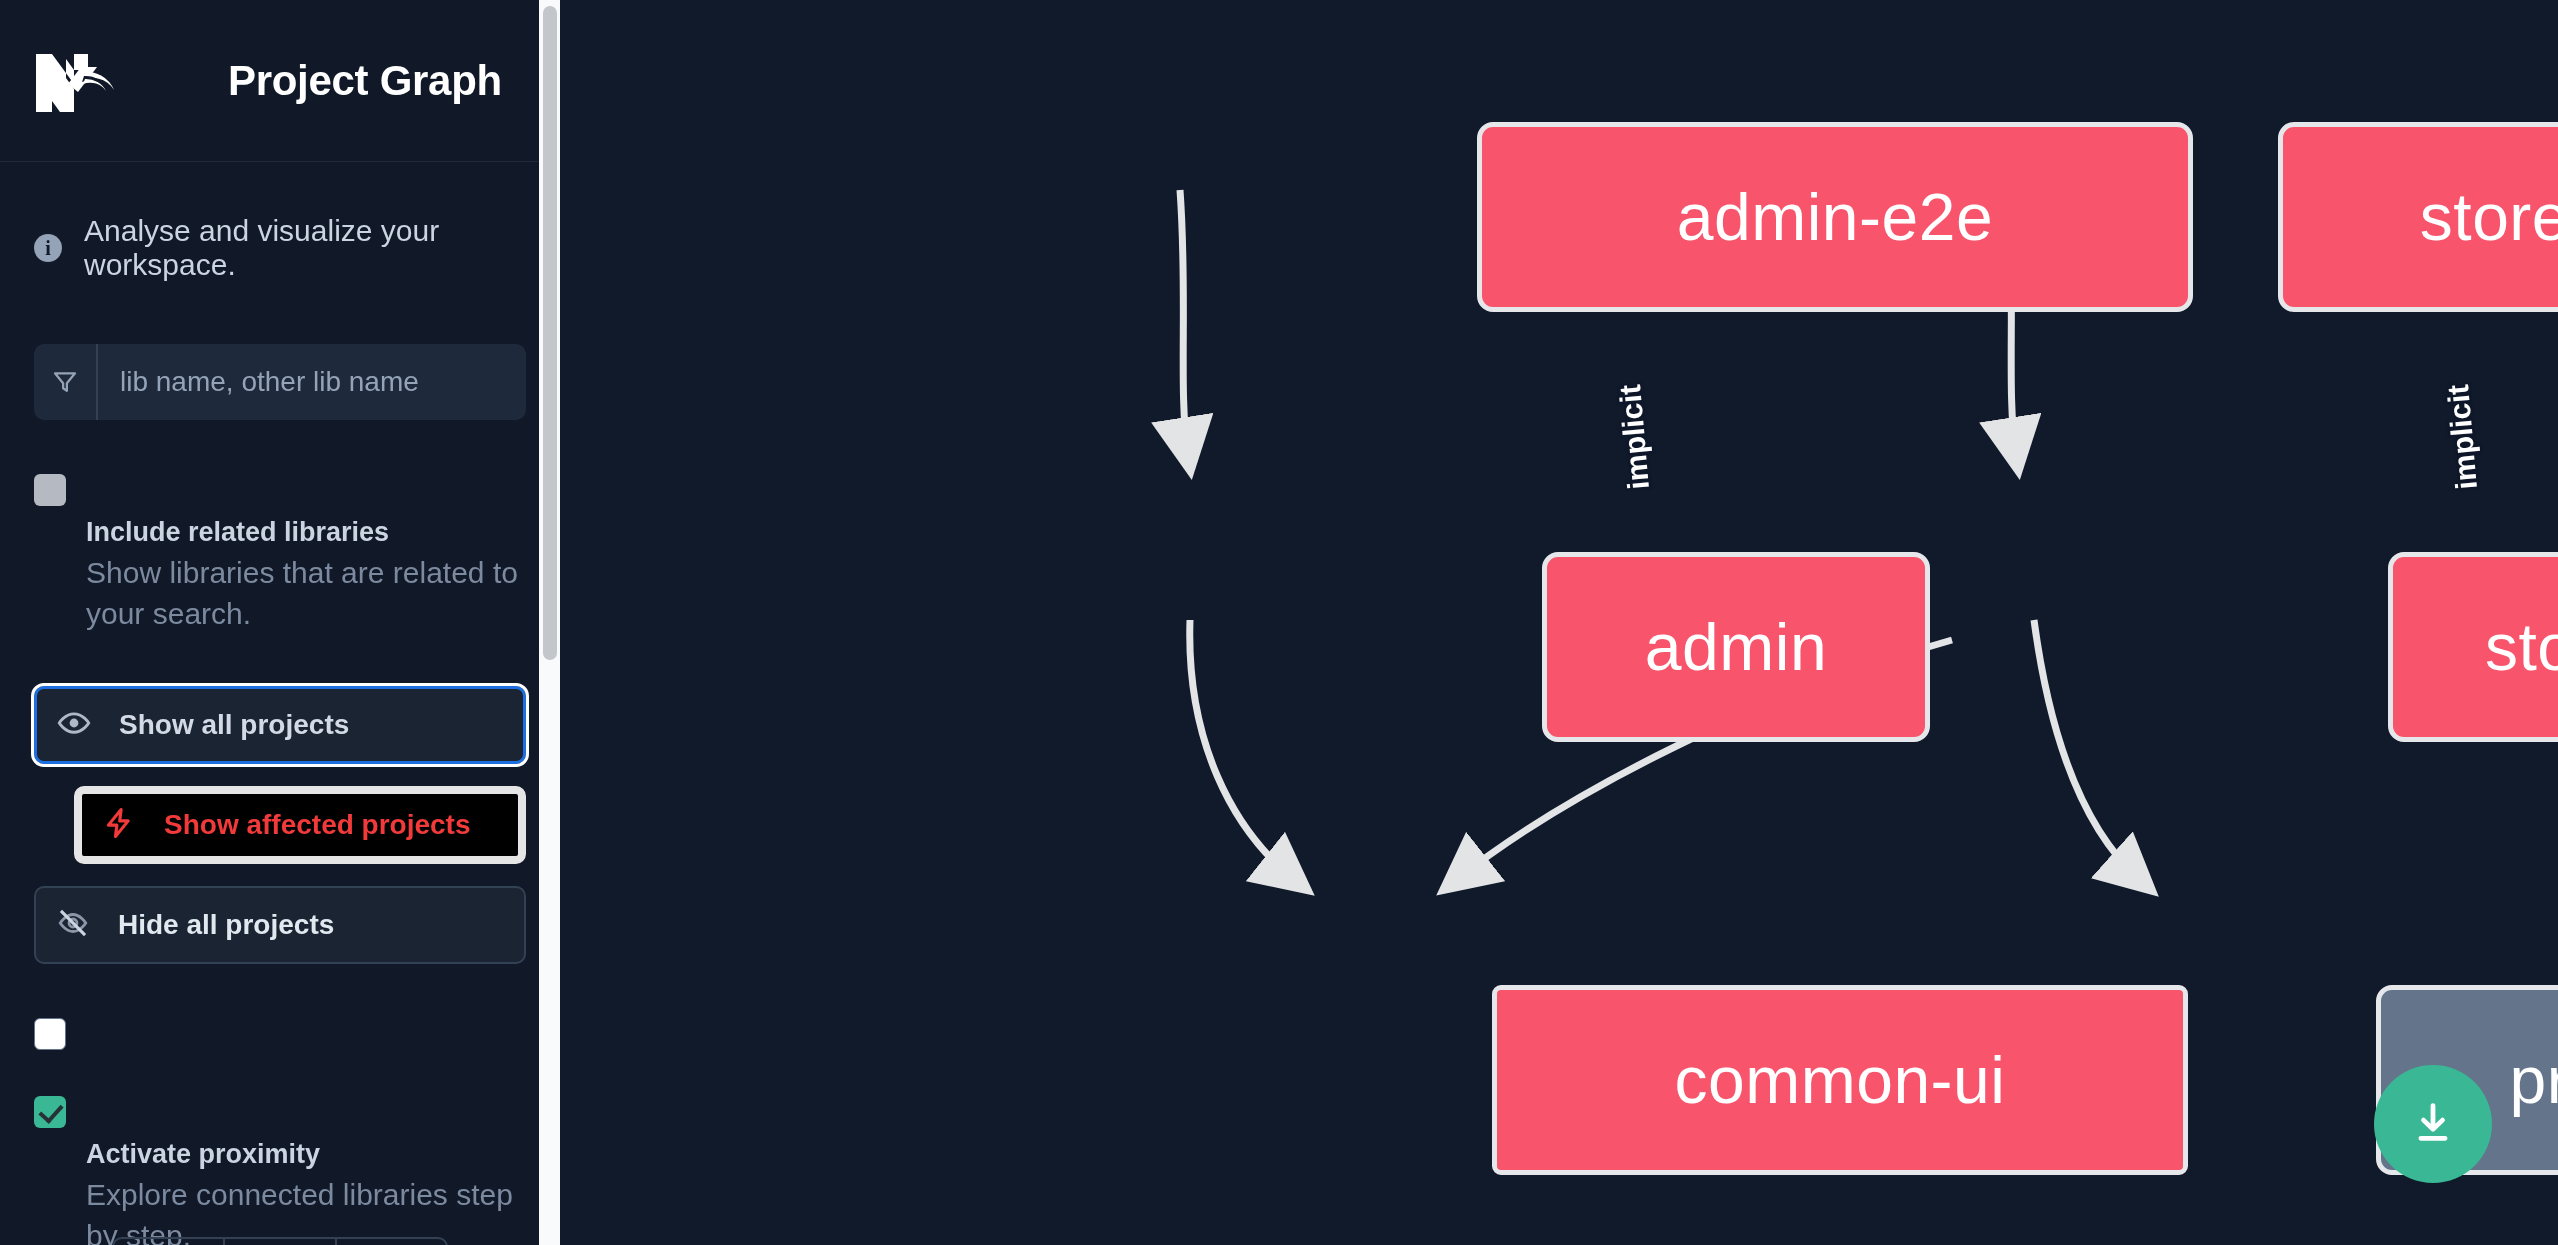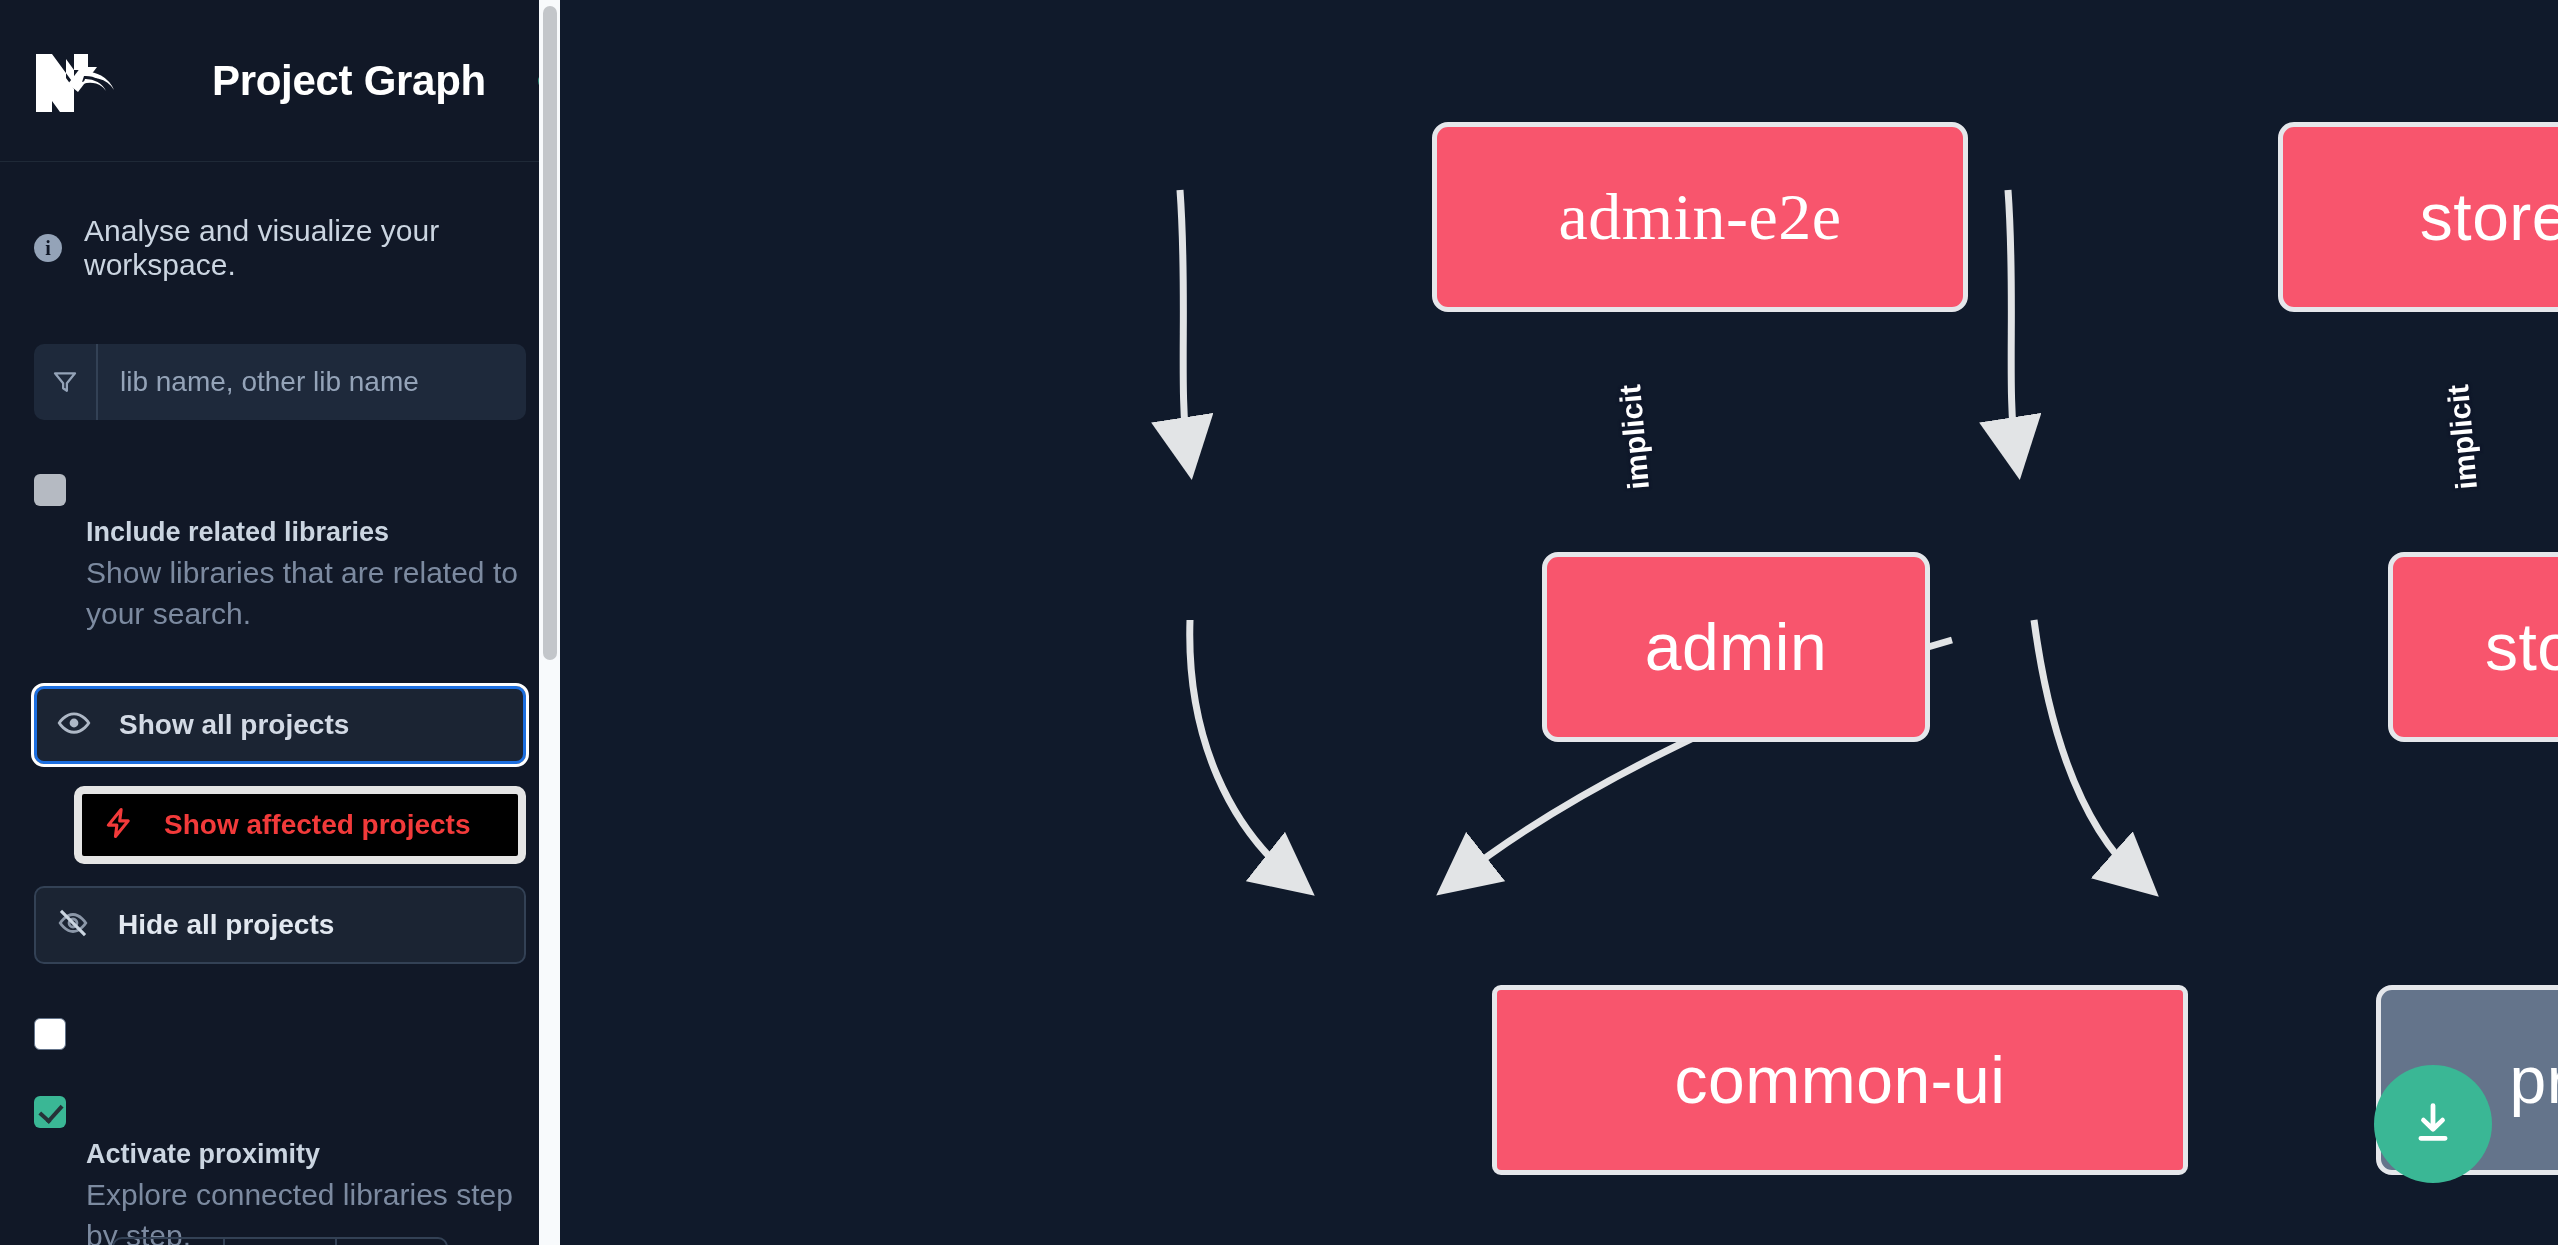--- a/index.html
+++ b/index.html
@@ -19,21 +19,21 @@
     flex: 0 0 560px;
     overflow: hidden;
   }
   #sidebar-inner { width: 560px; }
 
   .sb-header {
     height: 162px;
     display: flex; align-items: center;
     padding-left: 34px;
     border-bottom: 1px solid #1f2937;
-    gap: 0;
+    gap: 16px;
   }
   .nx-logo { width: 100px; height: 62px; flex: 0 0 100px; }
   .sb-title {
     color: #ffffff;
     font-size: 42px;
     font-weight: 700;
     letter-spacing: -0.3px;
     margin-left: 78px;
     white-space: nowrap;
   }
@@ -333,21 +333,21 @@
       </defs>
       <g fill="none" stroke="#e2e4e6" stroke-width="7" marker-end="url(#ah)">
         <path d="M 620 190 C 628 300 618 390 628 455"></path>
         <path d="M 1448 190 C 1456 300 1446 390 1456 455"></path>
         <path d="M 630 620 C 626 740 672 830 735 880"></path>
         <path d="M 1392 640 C 1210 690 1010 790 896 880"></path>
         <path d="M 1474 620 C 1490 740 1524 830 1580 880"></path>
       </g>
     </svg>
 
-    <div class="gnode affected" style="left:872px;  top:122px;  width:536px; height:190px;font-family:Liberation Serif, serif;">
+    <div class="gnode affected" style="left:917px;  top:122px;  width:716px; height:190px;">
       <span>admin-e2e</span>
     </div>
     <div class="gnode affected" style="left:1718px; top:122px;  width:567px; height:190px;">
       <span>store-e2e</span>
     </div>
     <div class="gnode affected" style="left:982px;  top:552px;  width:388px; height:190px;">
       <span>admin</span>
     </div>
     <div class="gnode affected" style="left:1828px; top:552px;  width:343px; height:190px;">
       <span>store</span>

